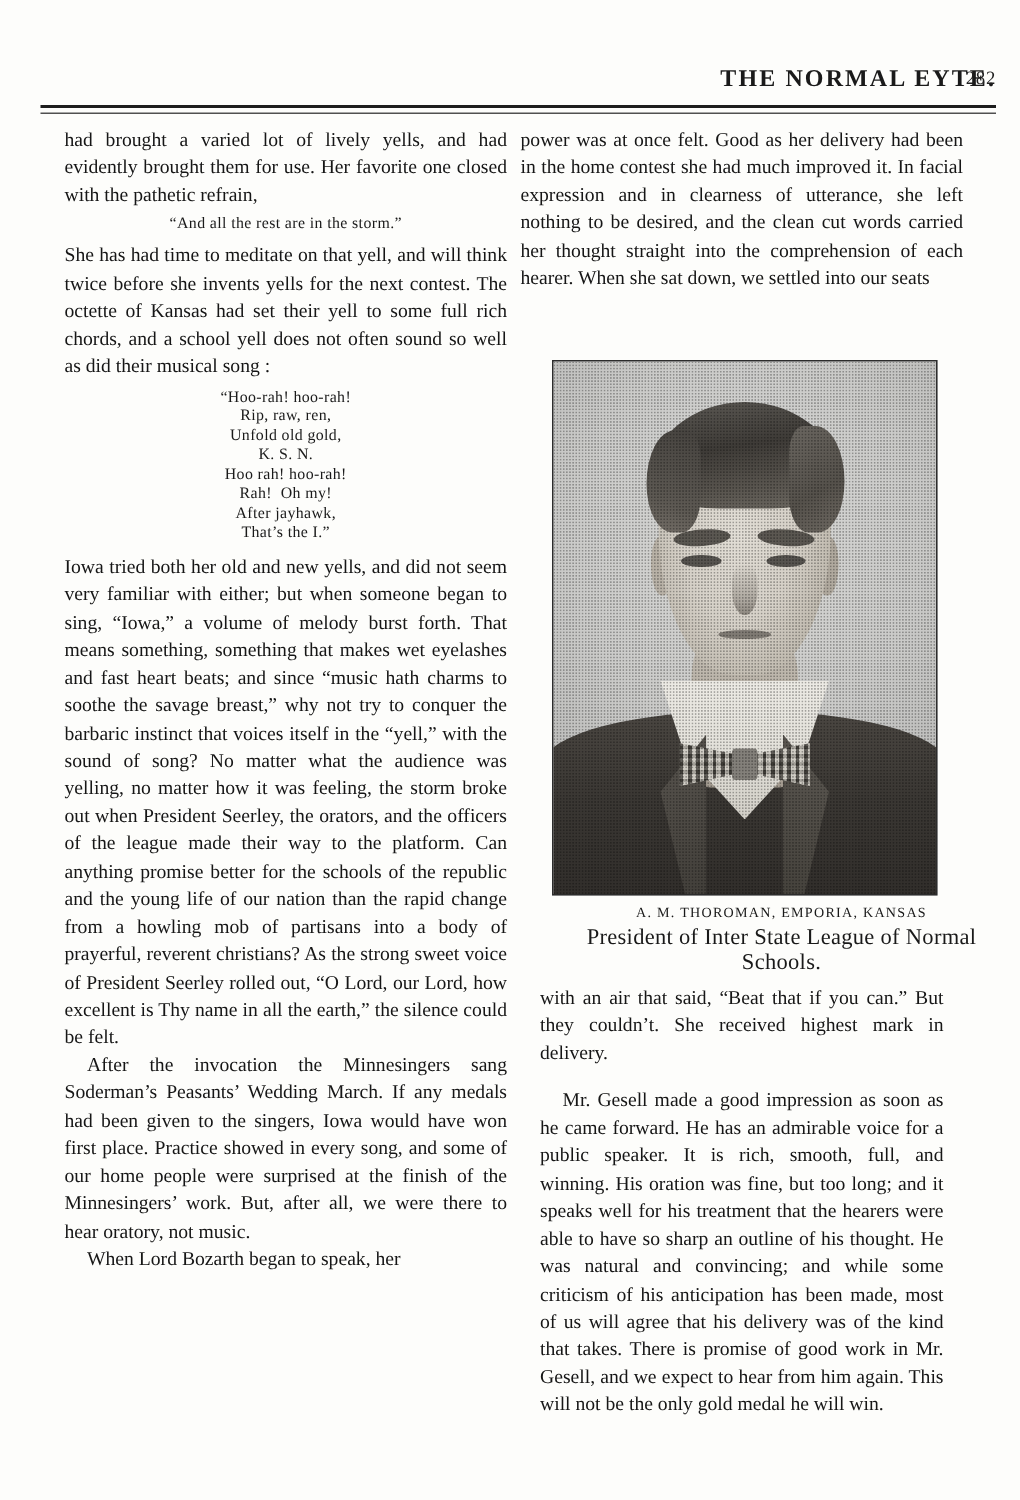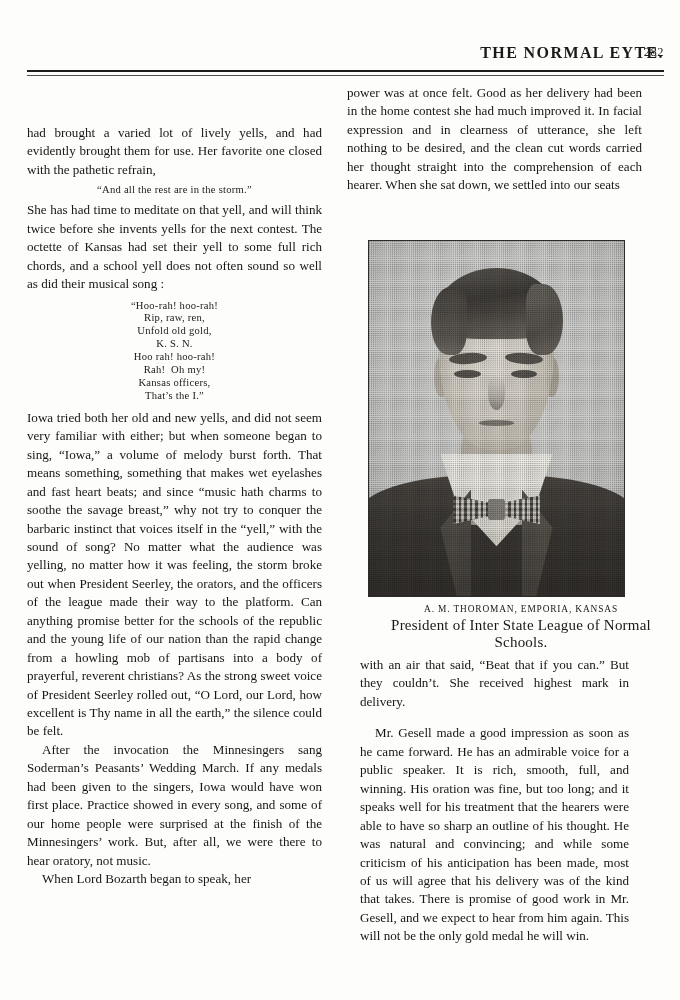--- a/index.html
+++ b/index.html
@@ -72,21 +72,21 @@
   .col {
     position: absolute;
     top: 84px;
     width: 295px;
     font-size: 13.1px;
     line-height: 18.45px;
     text-align: justify;
     text-justify: inter-word;
     color: #161616;
   }
-  .col-left  { left: 27px; margin-top: 40px; }
+  .col-left  { left: 43px; }
   .col-right { left: 347px; }
 
   .col p {
     margin: 0;
   }
   .col p.indent {
     text-indent: 15px;
   }
 
   
@@ -354,21 +354,21 @@
 
     <p>She has had time to meditate on  that  yell, and will think twice before she invents yells for the next contest.   The octette of Kansas  had  set  their  yell  to  some  full  rich chords, and  a  school  yell  does  not  often sound so well as did their musical song :</p>
 
     <div class="verse">
       <div>“Hoo-rah! hoo-rah!</div>
       <div>Rip, raw, ren,</div>
       <div>Unfold old gold,</div>
       <div>K. S. N.</div>
       <div>Hoo rah! hoo-rah!</div>
       <div>Rah!  Oh my!</div>
-      <div>Kansas officers,</div>
+      <div>After jayhawk,</div>
       <div>That’s the I.”</div>
     </div>
 
     <p>Iowa tried both her old and new yells, and did not seem very familiar with either; but when someone began to sing, “Iowa,” a volume of melody  burst  forth.   That  means something, something that makes wet eyelashes  and  fast  heart  beats; and  since “music hath charms to  soothe  the  savage breast,” why not try to conquer the barbaric instinct that voices itself  in  the  “yell,” with the  sound of song?  No matter  what the audience was  yelling, no matter how it was feeling, the storm broke out when President Seerley, the orators, and the  officers of the league made  their  way  to  the  platform.   Can  anything  promise  better  for the schools of the republic  and  the  young life of  our  nation  than  the  rapid  change from a howling mob of partisans into a body of prayerful, reverent christians?   As the strong sweet  voice  of  President  Seerley rolled out, “O Lord, our Lord, how excellent is Thy name in all the  earth,”  the  silence could be felt.</p>
     <p class="indent">After  the  invocation  the  Minnesingers sang Soderman’s Peasants’ Wedding March. If any medals had  been  given  to  the  singers, Iowa would have won first place. Practice showed in every song, and some of our home people were surprised  at  the  finish of the Minnesingers’ work.   But, after all, we were there to hear oratory,  not  music.</p>
     <p class="indent">When Lord Bozarth began to  speak,  her</p>
   </div>
 
   <div class="col col-right">
     <p>power was at once felt.   Good as her delivery had been in the home contest she had much  improved  it.   In  facial  expression and  in  clearness  of  utterance,  she  left nothing to be  desired,  and  the  clean  cut words  carried  her  thought  straight  into the comprehension of  each hearer.   When she  sat  down,  we  settled  into  our  seats</p>

